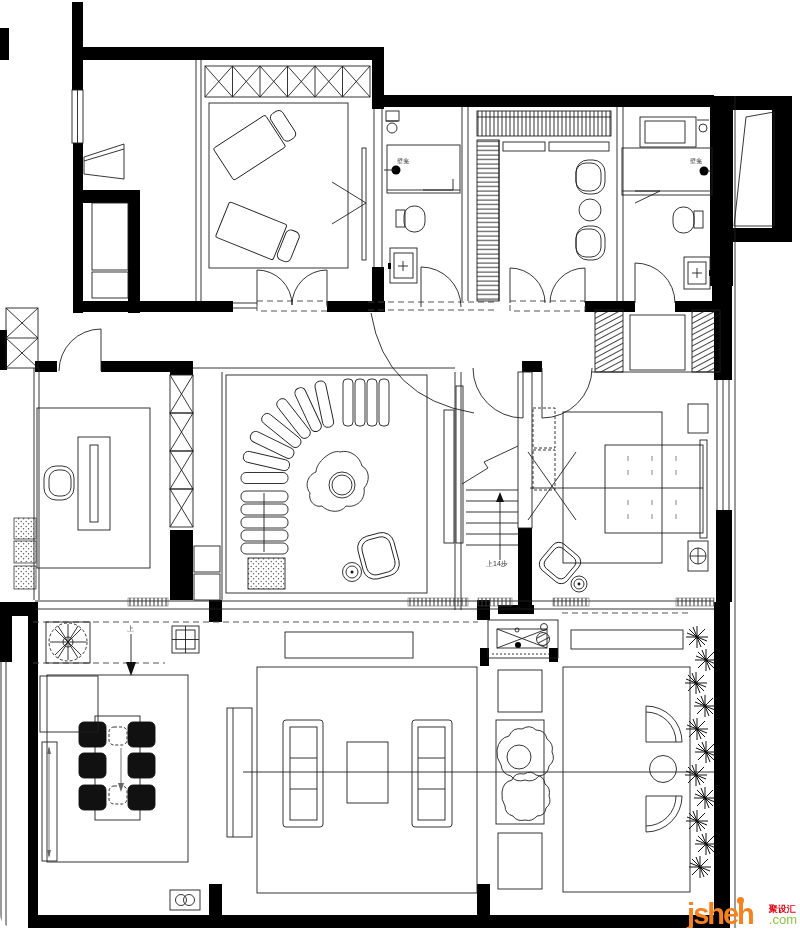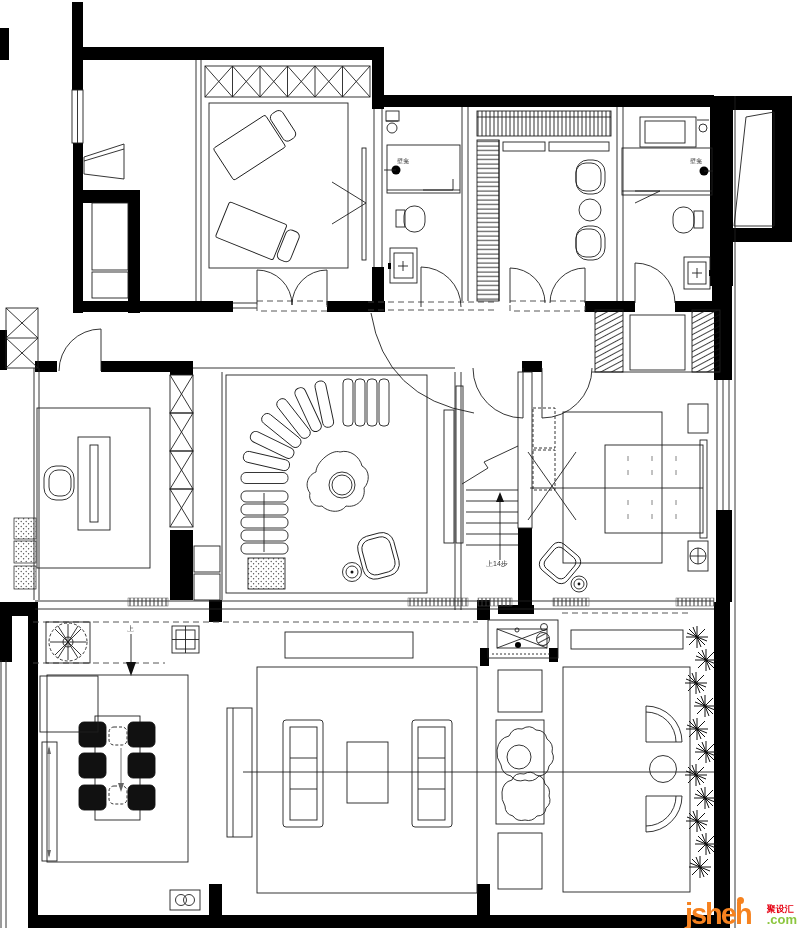--- a/index.html
+++ b/index.html
@@ -1,27 +1,27 @@
 <!DOCTYPE html>
 <html><head>
 <meta charset="utf-8">
 <style>
   html,body{margin:0;padding:0;background:#fff;}
   .stage{position:relative;width:800px;height:928px;background:#fff;overflow:hidden;
-         font-family:"Liberation Sans",sans-serif;}
+         font-family:"Liberation Sans",sans-serif;border-radius:14px;}
   svg{position:absolute;left:0;top:0;}
   svg text{font-family:"Liberation Sans","DejaVu Sans",sans-serif;fill:#333;}
   .t-niche{font-size:6px;}
   .t-stairs{font-size:7px;}
   .t-up{font-size:7px;}
   .watermark{position:absolute;right:3px;bottom:3px;display:flex;align-items:flex-end;line-height:1;}
   .wm-brand{color:#f6821f;font-size:29px;font-weight:bold;letter-spacing:-2px;line-height:0.72;}
   .wm-right{display:flex;flex-direction:column;margin-left:16px;}
   .wm-cn{color:#e60012;font-size:9px;font-weight:bold;letter-spacing:0;}
-  .wm-com{color:#8cc63f;font-size:13px;font-weight:bold;line-height:0.85;}
+  .wm-com{color:#8cc63f;font-size:13px;font-weight:normal;line-height:0.85;}
   .wm-dot{position:absolute;width:7px;height:7px;border-radius:50%;background:#f6821f;right:53px;top:-7px;}
 </style>
 </head>
 <body>
 
 <div class="stage">
 <svg width="800" height="952" viewBox="0 0 800 952">
   <defs>
     <pattern id="stipple" width="5" height="5" patternUnits="userSpaceOnUse">
       <circle cx="1.2" cy="1.5" r="0.7" fill="#555"></circle>

